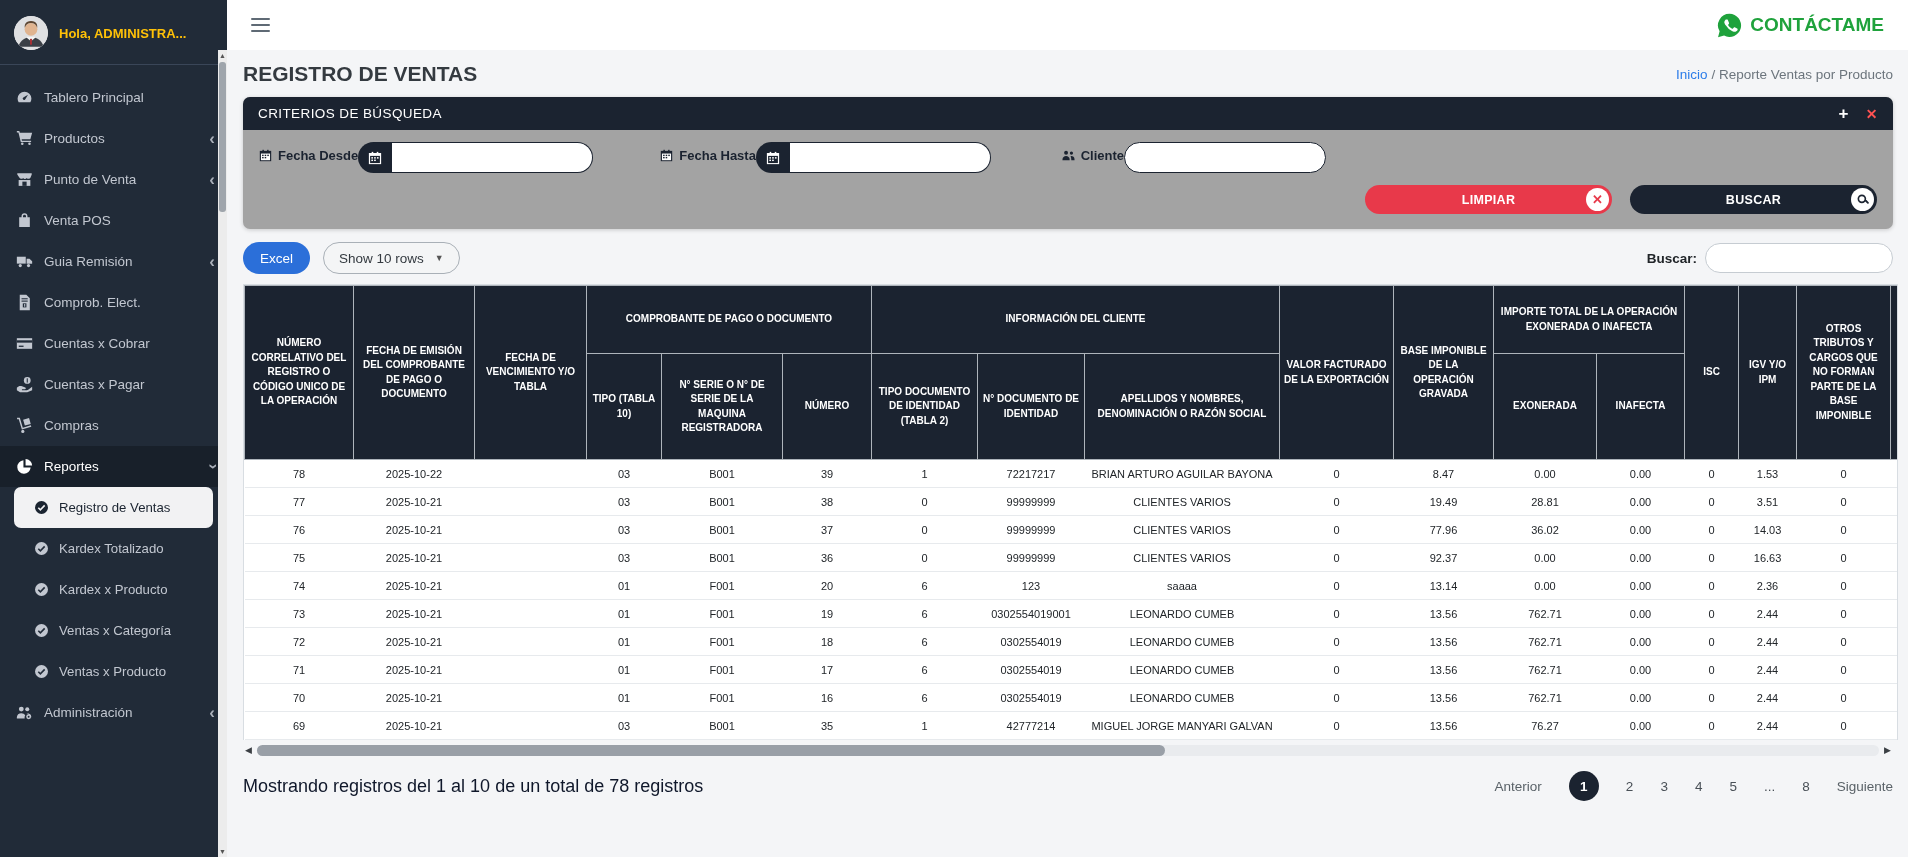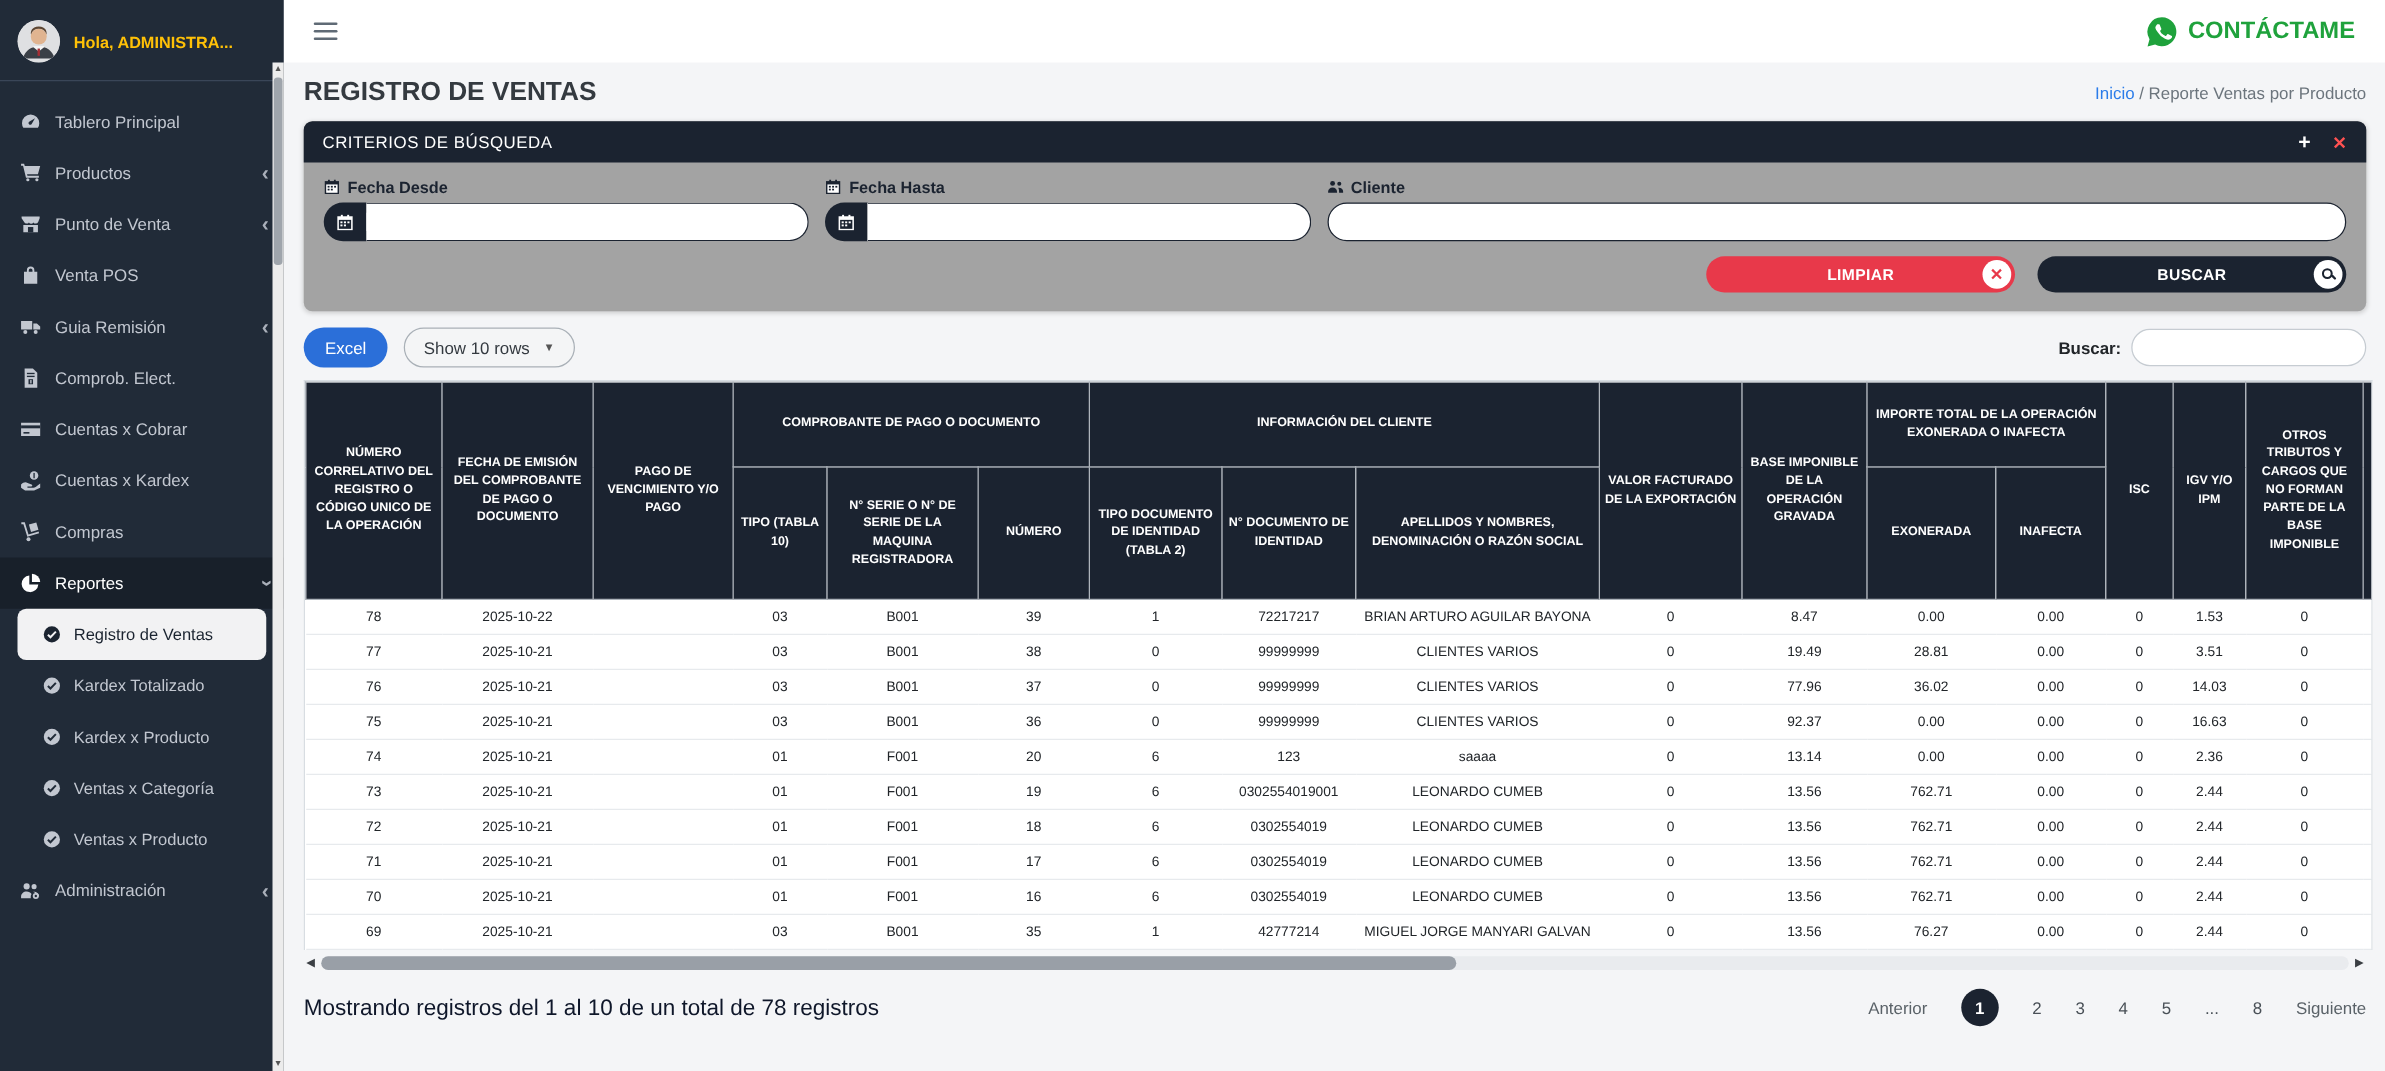--- a/index.html
+++ b/index.html
@@ -46,21 +46,21 @@
   .breadcrumb { font-size:13.5px; color:#6c757d; }
   .crumb-home { color:#2b7ce9; cursor:pointer; }
 
   .card { background:#a3a3a3; border-radius:7px; box-shadow:0 1px 4px rgba(0,0,0,.18); margin-bottom:13px; margin-right:5px; flex:none; }
   .card-header { background:#1b2330; color:#fff; border-radius:7px 7px 0 0; height:33px; display:flex; align-items:center; padding:0 15px; font-size:13.5px; letter-spacing:.4px; }
   .card-tools { margin-left:auto; display:flex; align-items:center; gap:17px; }
   .tool-plus { color:#fff; font-size:17px; font-weight:bold; cursor:pointer; line-height:1; }
   .tool-x { color:#ff5252; font-size:14px; font-weight:bold; cursor:pointer; line-height:1; }
   .card-body { padding:12px 16px 15px; }
   .fields-row { display:flex; gap:13px; }
-  .field { display:flex; flex-direction:column; }
+  .field { display:flex; flex-direction:row; }
   .f-sm { width:24%; }
   .f-grow { flex:1; }
   .field-label { display:flex; align-items:center; gap:6px; font-size:13px; font-weight:bold; color:#1b2330; margin-bottom:5px; }
   .field-label svg { width:13px; height:13px; flex:none; }
   .input-group { display:flex; height:31px; }
   .prepend { width:34px; background:#1b2330; border-radius:16px 0 0 16px; display:flex; align-items:center; justify-content:center; flex:none; }
   .prepend svg { width:14px; height:14px; }
   .pill-input { flex:1; min-width:0; border:1px solid #1b2330; border-left:none; border-radius:0 16px 16px 0; outline:none; padding:0 12px; font-size:13px; color:#333; background:#fff; }
   .pill-solo { border-radius:16px; border-left:1px solid #1b2330; }
   .row2 { display:flex; align-items:flex-end; margin-top:12px; }
@@ -198,21 +198,21 @@
     <span class="arrow"></span>
   </div>
         <div class="side-item">
     <span class="icon">
             <svg viewBox="0 0 16 16">
               <circle cx="10.6" cy="4.2" r="3.2"></circle>
               <rect x="10.1" y="2.2" width="1" height="4" fill="#212b38"></rect>
               <path d="M.8 11c1.6-1.7 3.2-2.1 4.9-1.3l3 1.2c.9.4.6 1.6-.3 1.6H5.6v.9h4.5c.6 0 1.2-.2 1.7-.6l3.4-2.6v3.2l-4.6 2H3.8L.8 13.4z"></path>
             </svg>
           </span>
-    <span class="label">Cuentas x Kardex</span>
+    <span class="label">Cuentas x Pagar</span>
     <span class="arrow"></span>
   </div>
         <div class="side-item">
     <span class="icon">
             <svg viewBox="0 0 16 16">
               <path d="M1 .8h2.6L6.4 10l7.6-2.2.4 1.3-8.9 2.6L2.6 2.2H1z"></path>
               <circle cx="6.4" cy="13.6" r="1.5"></circle>
               <rect x="7.4" y="1.6" width="5.8" height="5.8" transform="rotate(-16 10.3 4.5)"></rect>
             </svg>
           </span>
@@ -464,21 +464,21 @@
             <col style="width:88px">
               <col style="width:54px">
               <col style="width:58px">
             <col style="width:94px">
               <col style="width:60px">
           </colgroup>
           <thead>
             <tr class="h1">
               <th rowspan="2">NÚMERO CORRELATIVO DEL REGISTRO O CÓDIGO UNICO DE LA OPERACIÓN</th>
               <th rowspan="2">FECHA DE EMISIÓN DEL COMPROBANTE DE PAGO O DOCUMENTO</th>
-              <th rowspan="2">PAGO DE VENCIMIENTO Y/O PAGO</th>
+              <th rowspan="2">FECHA DE VENCIMIENTO Y/O TABLA</th>
               <th colspan="3">COMPROBANTE DE PAGO O DOCUMENTO</th>
               <th colspan="3">INFORMACIÓN DEL CLIENTE</th>
               <th rowspan="2">VALOR FACTURADO DE LA EXPORTACIÓN</th>
               <th rowspan="2">BASE IMPONIBLE DE LA OPERACIÓN GRAVADA</th>
               <th colspan="2">IMPORTE TOTAL DE LA OPERACIÓN EXONERADA O INAFECTA</th>
               <th rowspan="2">ISC</th>
               <th rowspan="2">IGV Y/O IPM</th>
               <th rowspan="2">OTROS TRIBUTOS Y CARGOS QUE NO FORMAN PARTE DE LA BASE IMPONIBLE</th>
               <th rowspan="2" class="sliver"></th>
             </tr>

